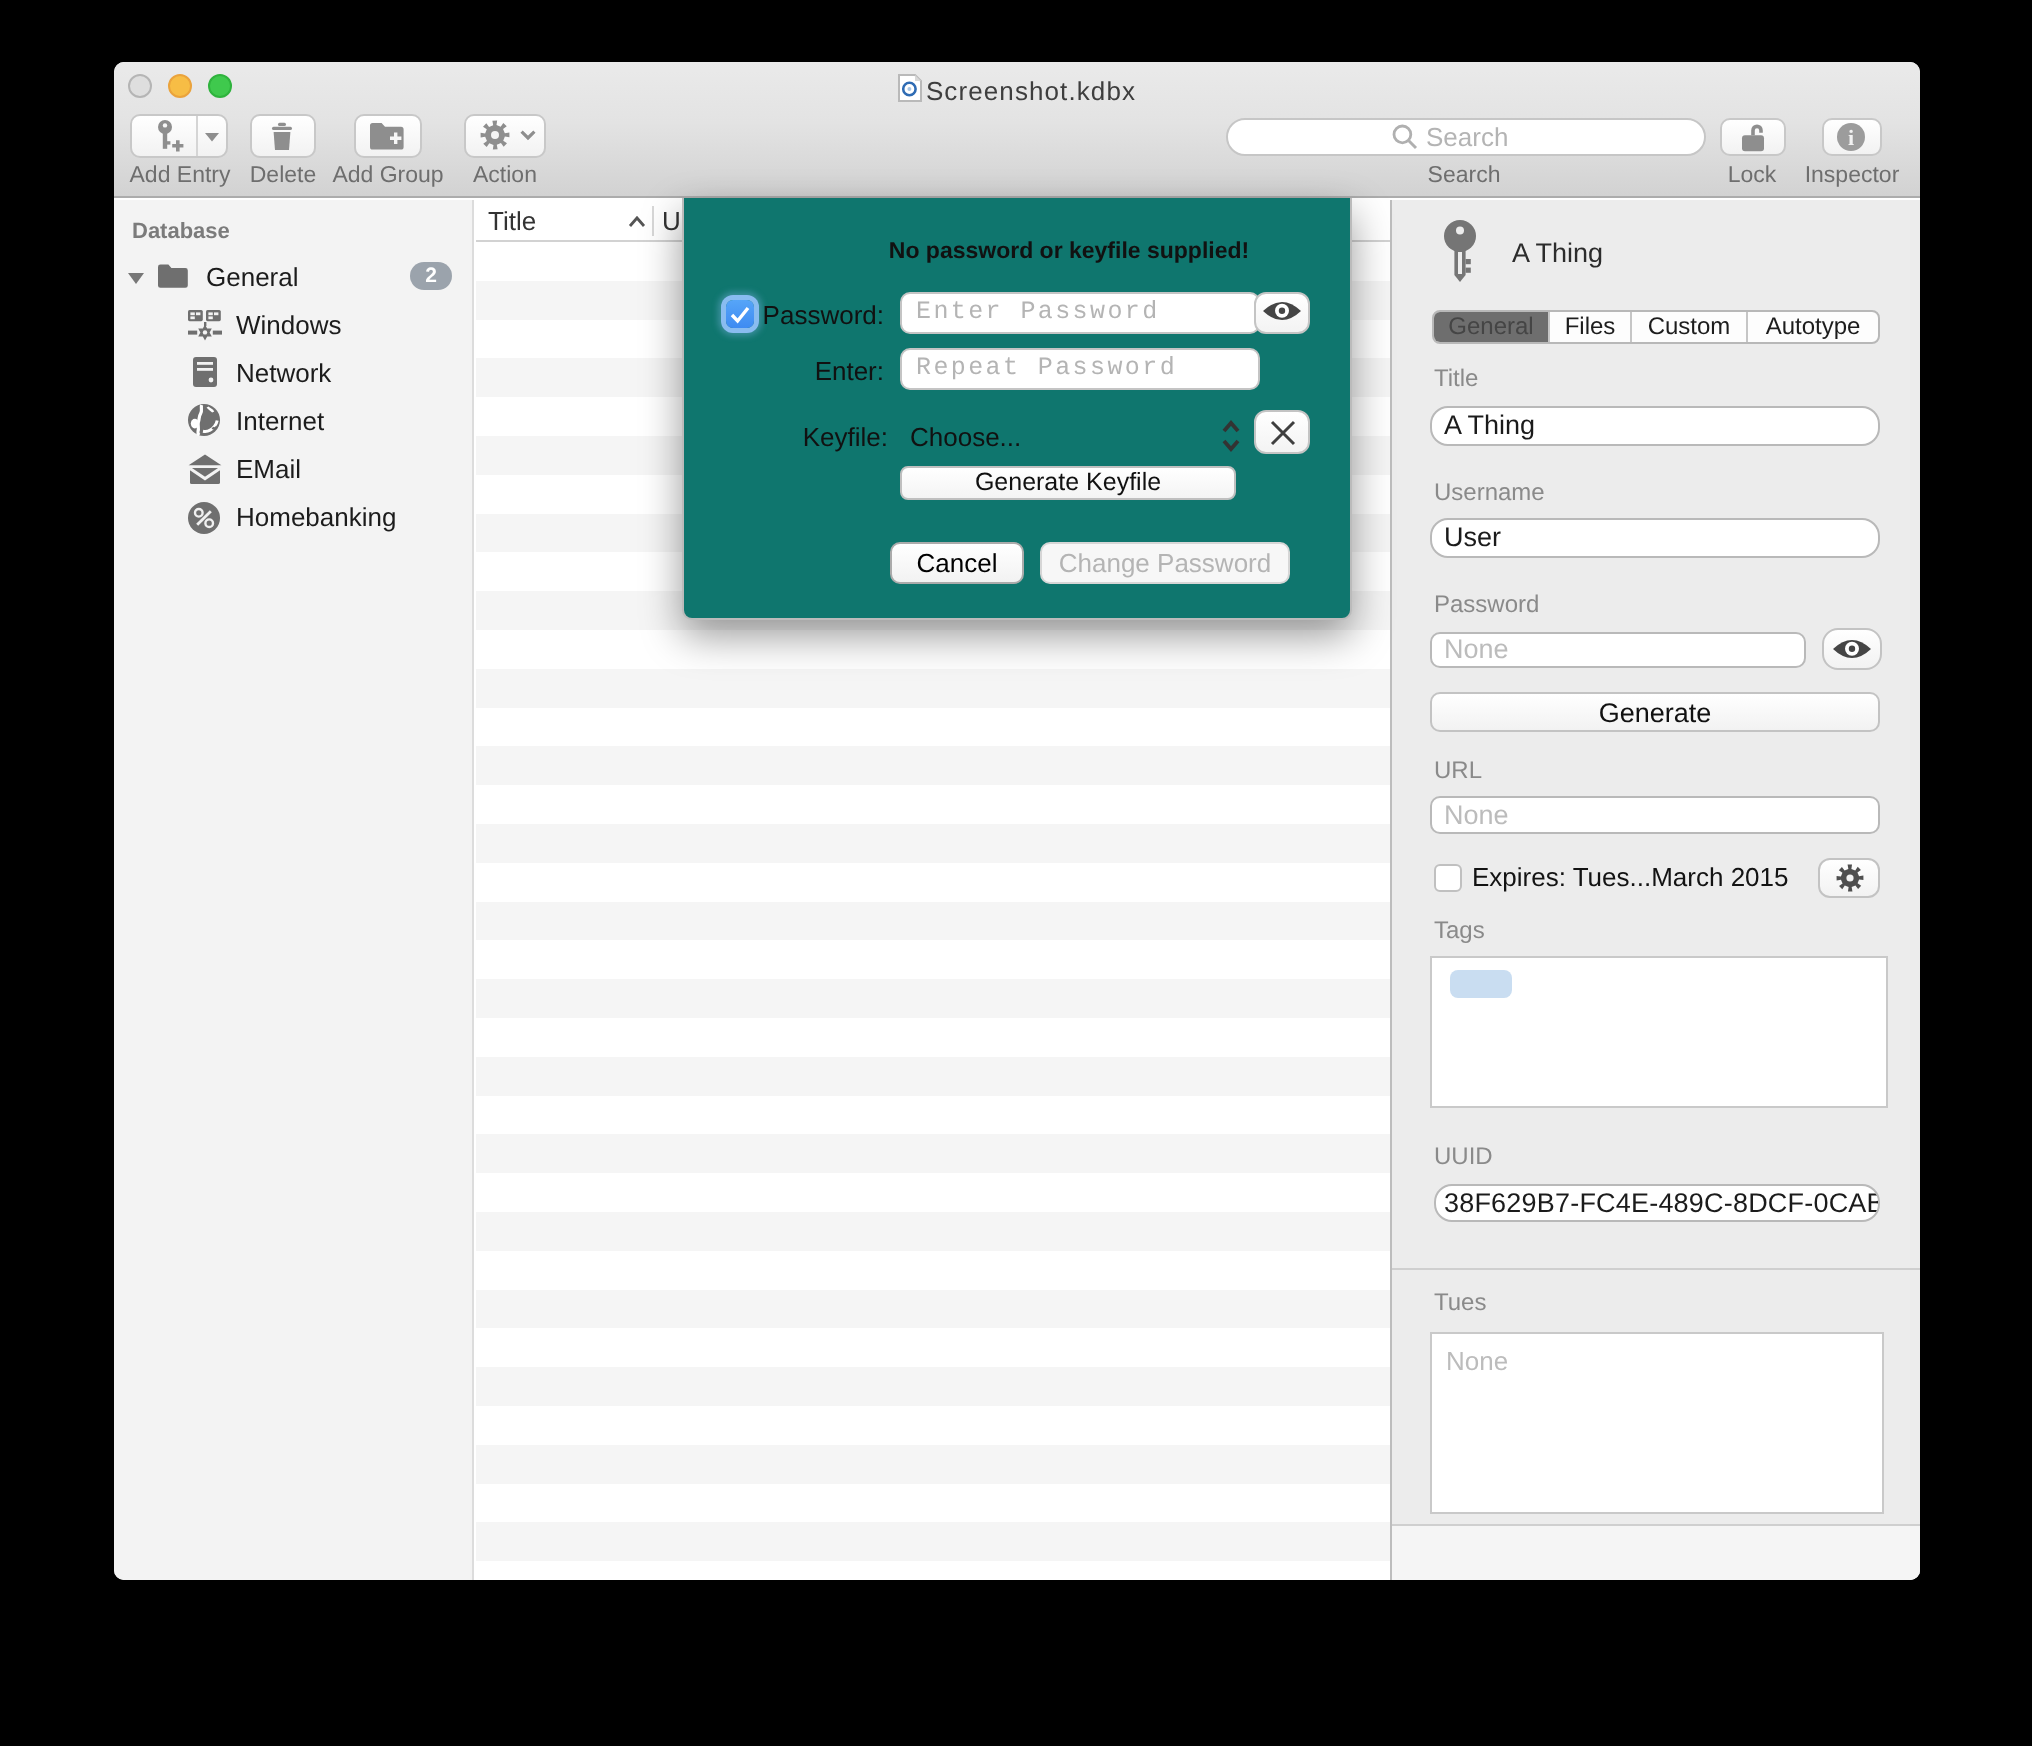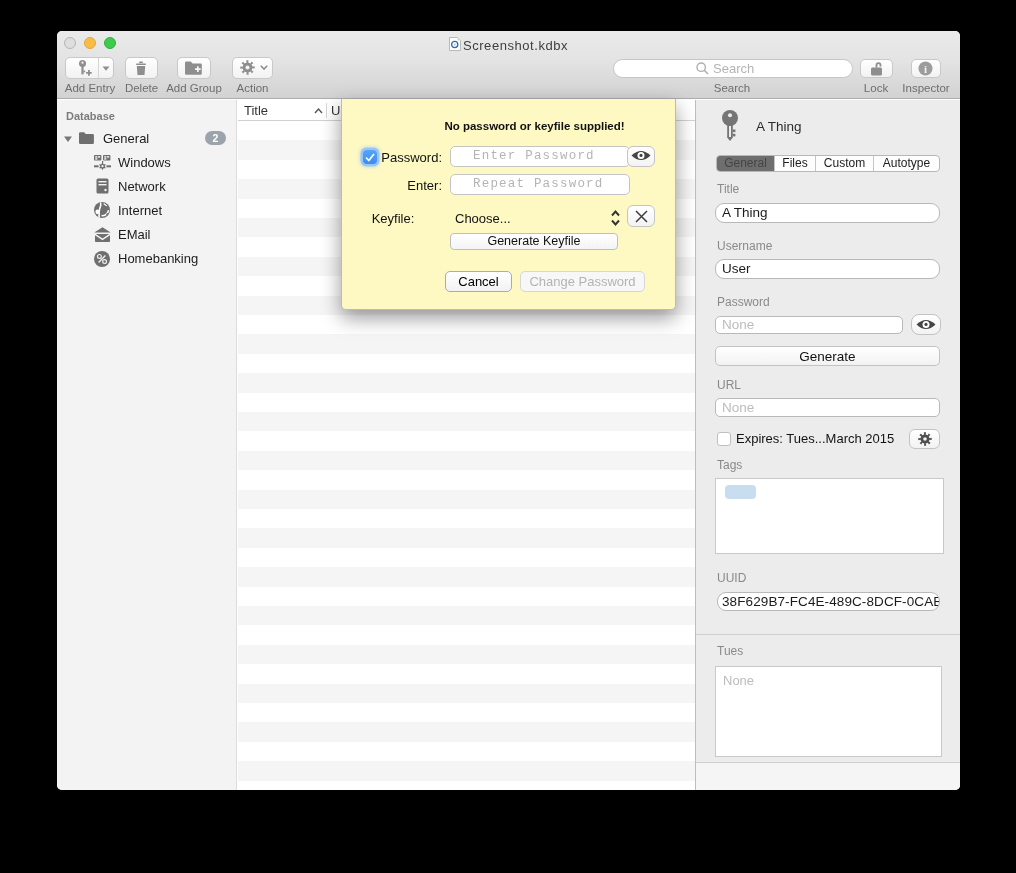--- a/index.html
+++ b/index.html
@@ -47,26 +47,26 @@
 #seg div:last-child { border-right:none; }
 #seg .sel { background:#6e6e6e; color:#454545; }
 .chk { position:absolute; width:14px; height:14px; border-radius:3px; background:#fff; border:1px solid #c0c0c0; }
 #tagsbox { position:absolute; left:19px; top:378px; width:229px; height:76px; background:#fff; border:1px solid #c9c9c9; }
 #tagchip { position:absolute; left:9px; top:6px; width:31px; height:14px; background:#c9ddf1; border-radius:4px; }
 #notesbox { position:absolute; left:19px; top:566px; width:227px; height:91px; background:#fff; border:1px solid #c9c9c9;
   font-size:13px; color:#bcbcbc; padding:6px 0 0 7px; }
 .isep { position:absolute; left:0; width:264px; height:1px; background:#cfcfcf; }
 #ibottom { position:absolute; left:0; top:663px; width:265px; height:27px; background:#f5f5f5; }
 
-#dialog { position:absolute; left:284px; top:68px; width:335px; height:211px; background:#fef9c3;
+#dialog { position:absolute; left:284px; top:68px; width:335px; height:211px; background:#0f766e;
   border:1px solid #bbb; border-top:none; border-radius:0 0 5px 5px;
   box-shadow:0 8px 20px rgba(0,0,0,.4); }
 #dmsg { position:absolute; left:60px; top:21px; width:265px; text-align:center; font-size:11.5px; font-weight:bold; color:#111; }
 .dfield { position:absolute; left:108px; width:180px; height:21px; background:#fff; border:1px solid #c4c4c4; border-radius:5px;
-  font-family:"Liberation Mono",monospace; font-size:12.5px; letter-spacing:1.2px; color:#b4b4b4; line-height:19px; padding-left:22px; }
+  font-family:"Liberation Mono",monospace; font-size:12.5px; letter-spacing:1.2px; color:#b4b4b4; line-height:19px; padding-left:7px; }
 .dbtn { position:absolute; background:linear-gradient(180deg,#ffffff,#f3f3f3); border:1px solid #c4c4c4; border-radius:6px; }
 .dlab { position:absolute; font-size:13px; color:#111; text-align:right; }
 #dchk { position:absolute; left:21px; top:51px; width:14px; height:14px; border-radius:3.5px;
   background:linear-gradient(180deg,#56a5f8,#3e8bf2);
   box-shadow:0 0 0 2.5px rgba(146,193,249,.9), 0 0 3px 4px rgba(146,193,249,.35); }
 #genkey { position:absolute; left:108px; top:134px; width:168px; height:17px; background:linear-gradient(180deg,#ffffff,#f4f4f4);
   border:1px solid #bfbfbf; border-radius:4px; font-size:12.5px; color:#111; text-align:center; line-height:15px; }
 #cancel { position:absolute; left:103px; top:172px; width:67px; height:21px; background:linear-gradient(180deg,#ffffff,#f2f2f2);
   border:1px solid #ababab; border-radius:5px; font-size:13px; color:#000; text-align:center; line-height:19px; }
 #chgpwd { position:absolute; left:178px; top:172px; width:125px; height:21px; background:#f7f7f7;
@@ -294,21 +294,21 @@
     <div class="dlab" style="left:0px;top:51px;width:100px;">Password:</div>
     <div class="dfield" style="top:47px;">Enter Password</div>
     <div class="dbtn" style="left:285px;top:47px;width:28px;height:21px;"></div>
     <svg width="20" height="13" style="left:289px;top:50px" viewBox="0 0 20 13">
       <path d="M0.5 6.5 Q10 -2.5 19.5 6.5 Q10 15.5 0.5 6.5 Z" fill="#454545"></path>
       <circle cx="10" cy="6.4" r="3.5" fill="#fff"></circle>
         <circle cx="10" cy="6.4" r="1.6" fill="#454545"></circle>
     </svg>
     <div class="dlab" style="left:0px;top:79px;width:100px;">Enter:</div>
     <div class="dfield" style="top:75px;">Repeat Password</div>
-    <div class="dlab" style="left:0px;top:112px;width:102px;text-align:center;">Keyfile:</div>
+    <div class="dlab" style="left:0px;top:112px;width:102px;">Keyfile:</div>
     <div style="position:absolute;left:113px;top:112px;font-size:13px;color:#111;">Choose...</div>
     <svg width="9" height="16" style="left:269px;top:111px" viewBox="0 0 9 16">
       <path d="M1 5.5 L4.5 1.5 L8 5.5" stroke="#333" stroke-width="1.9" fill="none"></path>
       <path d="M1 10.5 L4.5 14.5 L8 10.5" stroke="#333" stroke-width="1.9" fill="none"></path>
     </svg>
     <div class="dbtn" style="left:285px;top:106px;width:28px;height:22px;"></div>
     <svg width="13" height="13" style="left:293px;top:111px" viewBox="0 0 13 13">
       <path d="M1 1 L12 12 M12 1 L1 12" stroke="#3f3f3f" stroke-width="1.5"></path>
     </svg>
     <div id="genkey">Generate Keyfile</div>

